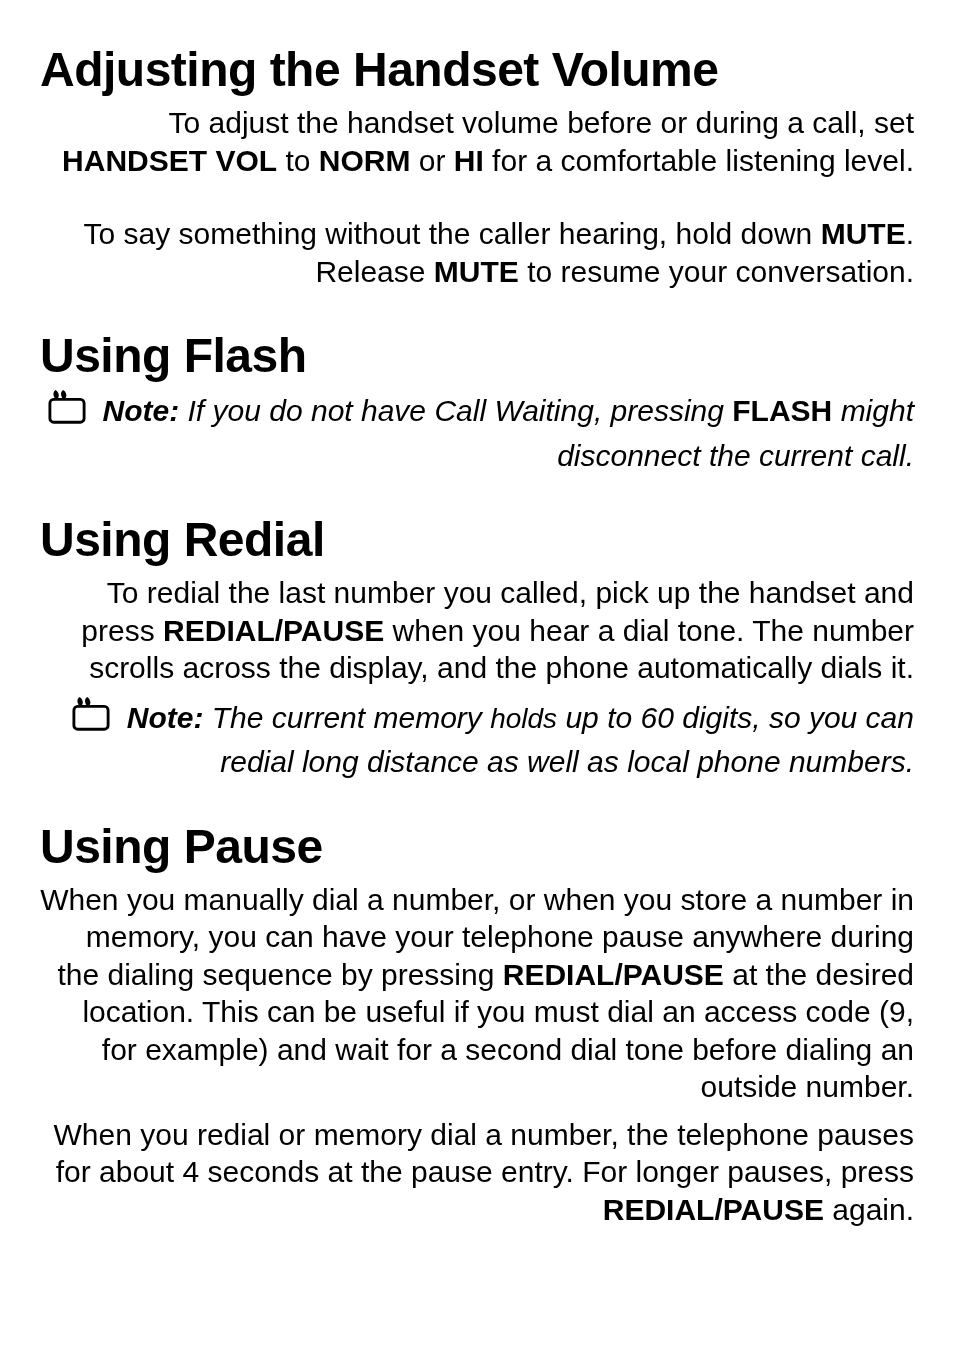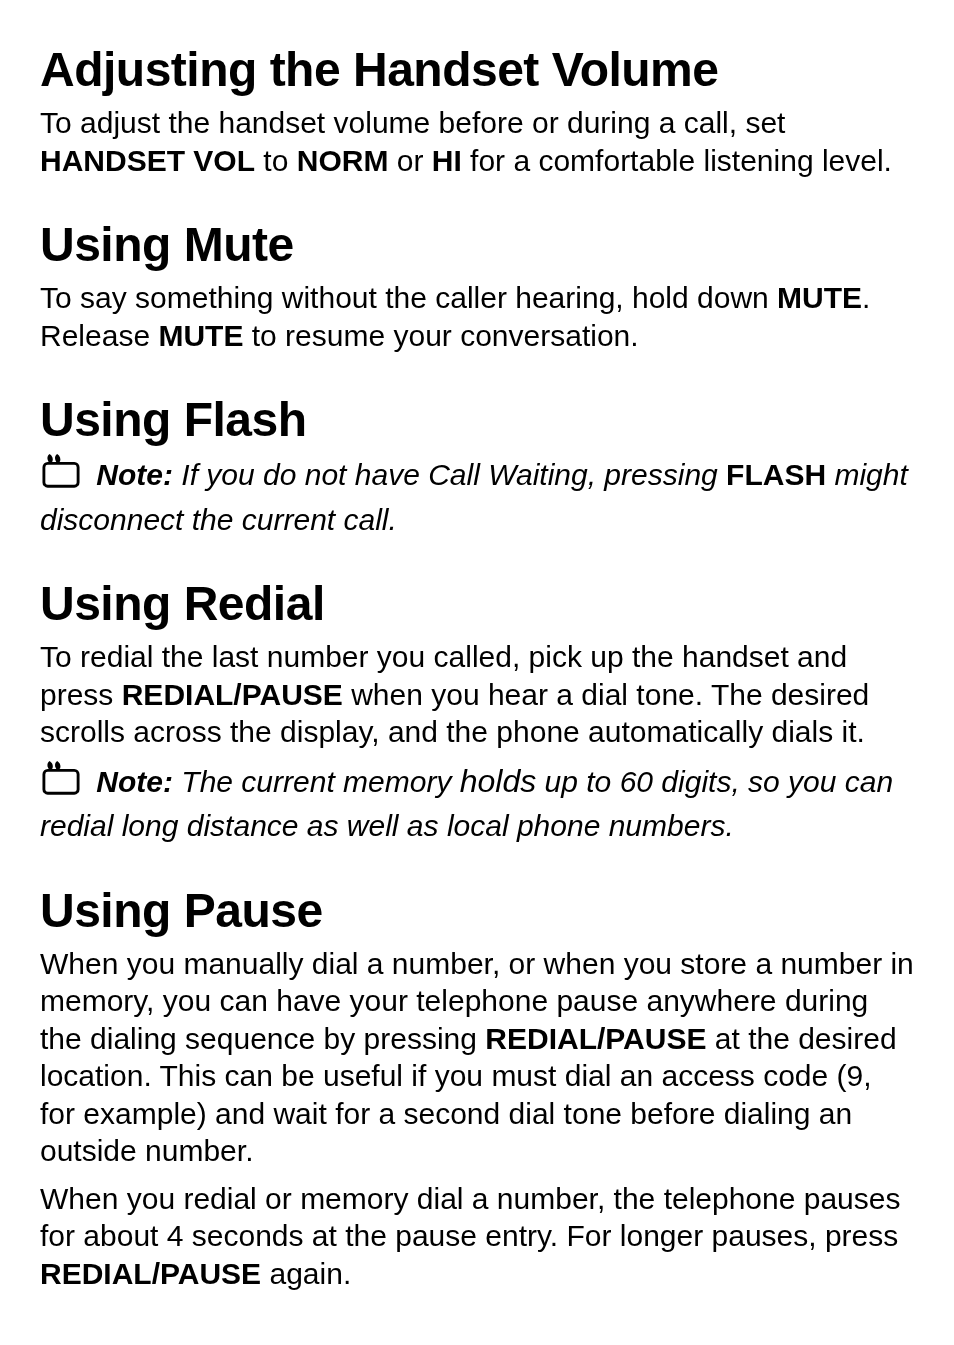--- a/index.html
+++ b/index.html
@@ -19,20 +19,21 @@
     font-stretch: condensed;
     font-size: 48px;
     margin: 0 0 4px 0;
     letter-spacing: -0.5px;
   }
   .section {
     margin-bottom: 36px;
   }
   .section p {
     margin: 0 0 10px 0;
+    text-align: right;
   }
   .bold {
     font-weight: 700;
   }
   .italic {
     font-style: italic;
   }
   .note-row {
     margin-top: 4px;
   }
@@ -52,21 +53,20 @@
 <body>
 
 <div class="section">
   <h2>Adjusting the Handset Volume</h2>
   <p>
     <span>To adjust the handset volume before or during a call, set </span><span class="bold">HANDSET VOL</span><span> to </span><span class="bold">NORM</span><span> or </span><span class="bold">HI</span><span> for a comfortable listening level.</span>
   </p>
 </div>
 
 <div class="section">
-  <h2>Using Mute</h2>
   <p>
     <span>To say something without the caller hearing, hold down </span><span class="bold">MUTE</span><span>. Release </span><span class="bold">MUTE</span><span> to resume your conversation.</span>
   </p>
 </div>
 
 <div class="section">
   <h2>Using Flash</h2>
   <p class="note-row">
     <span class="note-icon">
       <svg viewBox="0 0 44 40">
@@ -75,31 +75,31 @@
         <path d="M18 12 c-2 -3 -4 -7 0 -10 c3 2 4 5 3 8" fill="#000"></path>
       </svg>
     </span>
     <span class="bold italic">Note:</span><span class="italic"> If you do not have Call Waiting, pressing </span><span class="bold">FLASH</span><span class="italic"> might disconnect the current call.</span>
   </p>
 </div>
 
 <div class="section">
   <h2>Using Redial</h2>
   <p>
-    <span>To redial the last number you called, pick up the handset and press </span><span class="bold">REDIAL/PAUSE</span><span> when you hear a dial tone. The desired scrolls across the display, and the phone automatically dials it.</span>
+    <span>To redial the last number you called, pick up the handset and press </span><span class="bold">REDIAL/PAUSE</span><span> when you hear a dial tone. The number scrolls across the display, and the phone automatically dials it.</span>
   </p>
   <p class="note-row">
     <span class="note-icon">
       <svg viewBox="0 0 44 40">
         <path d="M8 12 h28 a4 4 0 0 1 4 4 v16 a4 4 0 0 1 -4 4 h-28 a4 4 0 0 1 -4 -4 v-16 a4 4 0 0 1 4 -4 z" fill="none" stroke="#000" stroke-width="3"></path>
         <path d="M10 12 c-2 -3 -4 -7 0 -10 c3 2 4 5 3 8" fill="#000"></path>
         <path d="M18 12 c-2 -3 -4 -7 0 -10 c3 2 4 5 3 8" fill="#000"></path>
       </svg>
     </span>
-    <span class="bold italic">Note:</span><span class="italic"> The current memory </span><span class="italic" style="font-size:32px">holds</span><span class="italic"> up to 60 digits, so you can redial long distance as well as local phone numbers.</span>
+    <span class="bold italic">Note:</span><span class="italic"> The current memory </span><span class="italic" style="font-size:28px">holds</span><span class="italic"> up to 60 digits, so you can redial long distance as well as local phone numbers.</span>
   </p>
 </div>
 
 <div class="section" style="margin-bottom:10px">
   <h2>Using Pause</h2>
   <p>
     <span>When you manually dial a number, or when you store a number in memory, you can have your telephone pause anywhere during the dialing sequence by pressing </span><span class="bold">REDIAL/PAUSE</span><span> at the desired location. This can be useful if you must dial an access code (9, for example) and wait for a second dial tone before dialing an outside number.</span>
   </p>
   <p>
     <span>When you redial or memory dial a number, the telephone pauses for about 4 seconds at the pause entry. For longer pauses, press </span><span class="bold">REDIAL/PAUSE</span><span> again.</span>

